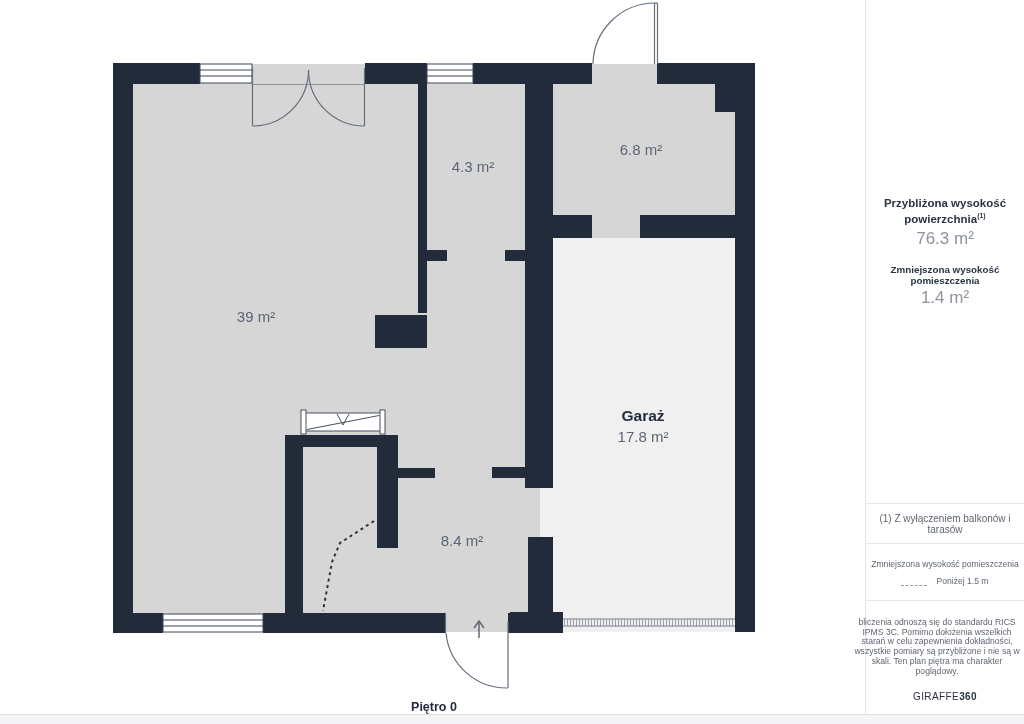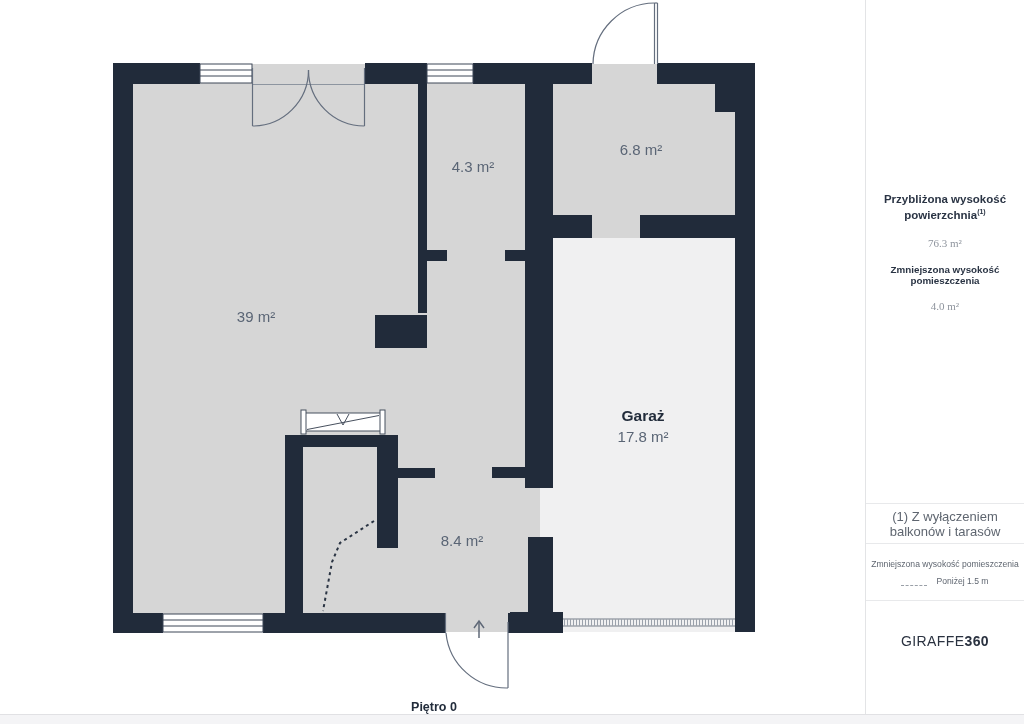--- a/index.html
+++ b/index.html
@@ -18,39 +18,39 @@
     border-left:1px solid #e3e4e6;box-sizing:border-box;background:#fff;
     display:flex;flex-direction:column;
   }
   .sec-summary{
     height:503px;box-sizing:border-box;display:flex;flex-direction:column;
     align-items:center;justify-content:center;text-align:center;
   }
   .s-title{font-size:11.5px;font-weight:bold;color:#2a3444;line-height:1.4;width:140px;}
   .s-title sup{font-size:7px;}
   .s-sub{font-size:9.8px;font-weight:bold;color:#2a3444;margin-top:15px;width:158px;}
-  .s-value{font-size:11px;color:#8e949d;margin-top:14px;font-family:Liberation Serif, serif;}
+  .s-value{font-size:17px;color:#8e949d;margin-top:2px;}
   .sec-footnote{
     height:40px;box-sizing:border-box;border-top:1px solid #e8e9eb;
     display:flex;align-items:center;justify-content:center;
-    font-size:13px;color:#5f6670;text-align:center;
+    font-size:10px;color:#5f6670;text-align:center;
   }
   .sec-legend{
     height:57px;box-sizing:border-box;border-top:1px solid #e8e9eb;
     display:flex;flex-direction:column;align-items:center;justify-content:center;
     font-size:8.6px;color:#5f6670;text-align:center;
   }
   .legend-row{margin-top:7px;display:flex;align-items:flex-end;}
   .dash-icon{width:26px;height:0;border-top:1.3px dashed #9aa0a8;display:inline-block;margin-right:9px;}
   .sec-disclaimer{
     flex:1;box-sizing:border-box;border-top:1px solid #e8e9eb;padding-top:17px;
     font-size:8.6px;color:#5f6670;text-align:center;
   }
   .sec-disclaimer p{width:174px;margin:0 0 0 -16px;line-height:1.13;}
-  .brand{margin-top:15px;font-size:14px;color:#2a3240;letter-spacing:.4px;}
+  .brand{margin-top:15px;font-size:10px;color:#2a3240;letter-spacing:.4px;}
   .brand .b2{font-weight:bold;}
   .bottombar{
     position:absolute;left:0;top:714px;width:1024px;height:10px;
     background:#f4f4f6;border-top:1px solid #e1e1e4;box-sizing:border-box;
   }
 </style>
 </head>
 <body>
 
 <div class="plan-wrap">
@@ -156,35 +156,36 @@
 
   <text class="floor-label" x="434" y="711" text-anchor="middle">Piętro 0</text>
 </svg>
 </div>
 
 <aside class="sidebar">
   <div class="sec-summary">
     <div class="s-title"><span>Przybliżona wysokość powierzchnia</span><sup>(1)</sup></div>
     <div class="s-value">76.3 m²</div>
     <div class="s-sub">Zmniejszona wysokość pomieszczenia</div>
-    <div class="s-value">4.0 m²</div>
+    <div class="s-value">1.4 m²</div>
   </div>
 
   <div class="sec-footnote">
     <span>(1) Z wyłączeniem balkonów i tarasów</span>
   </div>
 
   <div class="sec-legend">
     <div>Zmniejszona wysokość pomieszczenia</div>
     <div class="legend-row">
       <span class="dash-icon"></span>
       <span>Poniżej 1.5 m</span>
     </div>
   </div>
 
   <div class="sec-disclaimer">
+    <p>bliczenia odnoszą się do standardu RICS IPMS 3C. Pomimo dołożenia wszelkich starań w celu zapewnienia dokładności, wszystkie pomiary są przybliżone i nie są w skali. Ten plan piętra ma charakter poglądowy.</p>
     <div class="brand">
       <span class="b1">GIRAFFE</span><span class="b2">360</span>
     </div>
   </div>
 </aside>
 
 <div class="bottombar"></div>
 
 </body></html>

